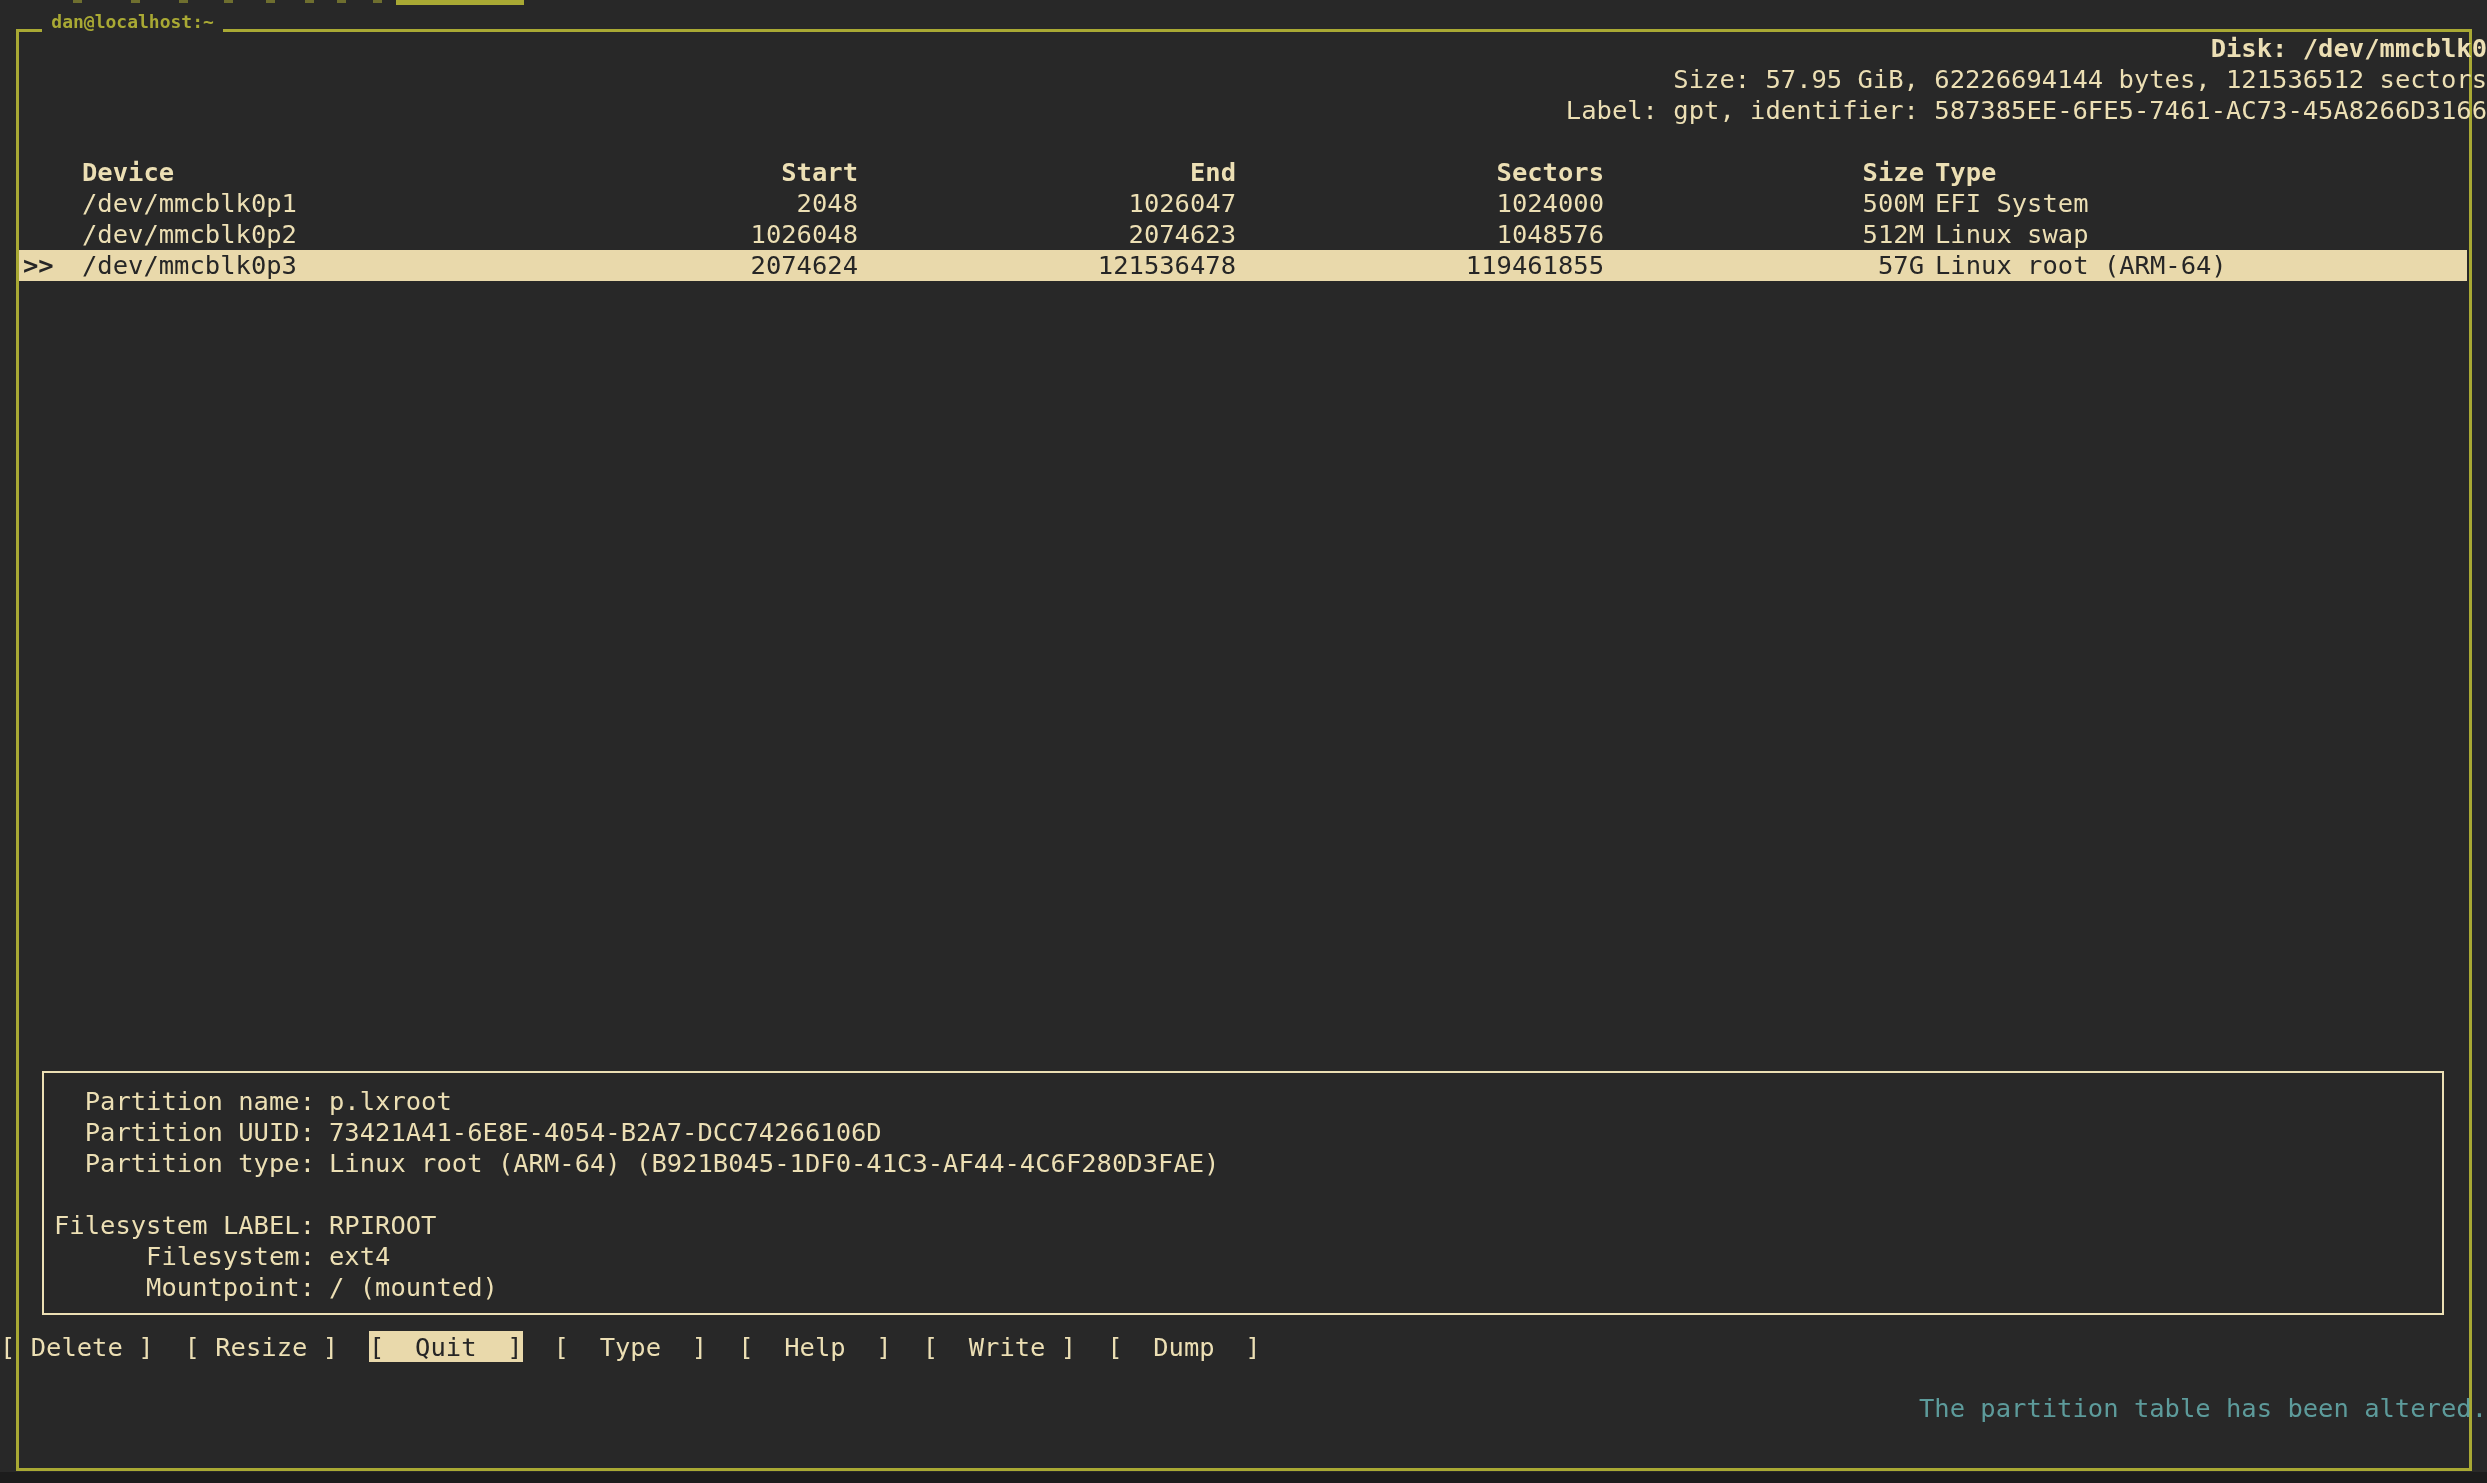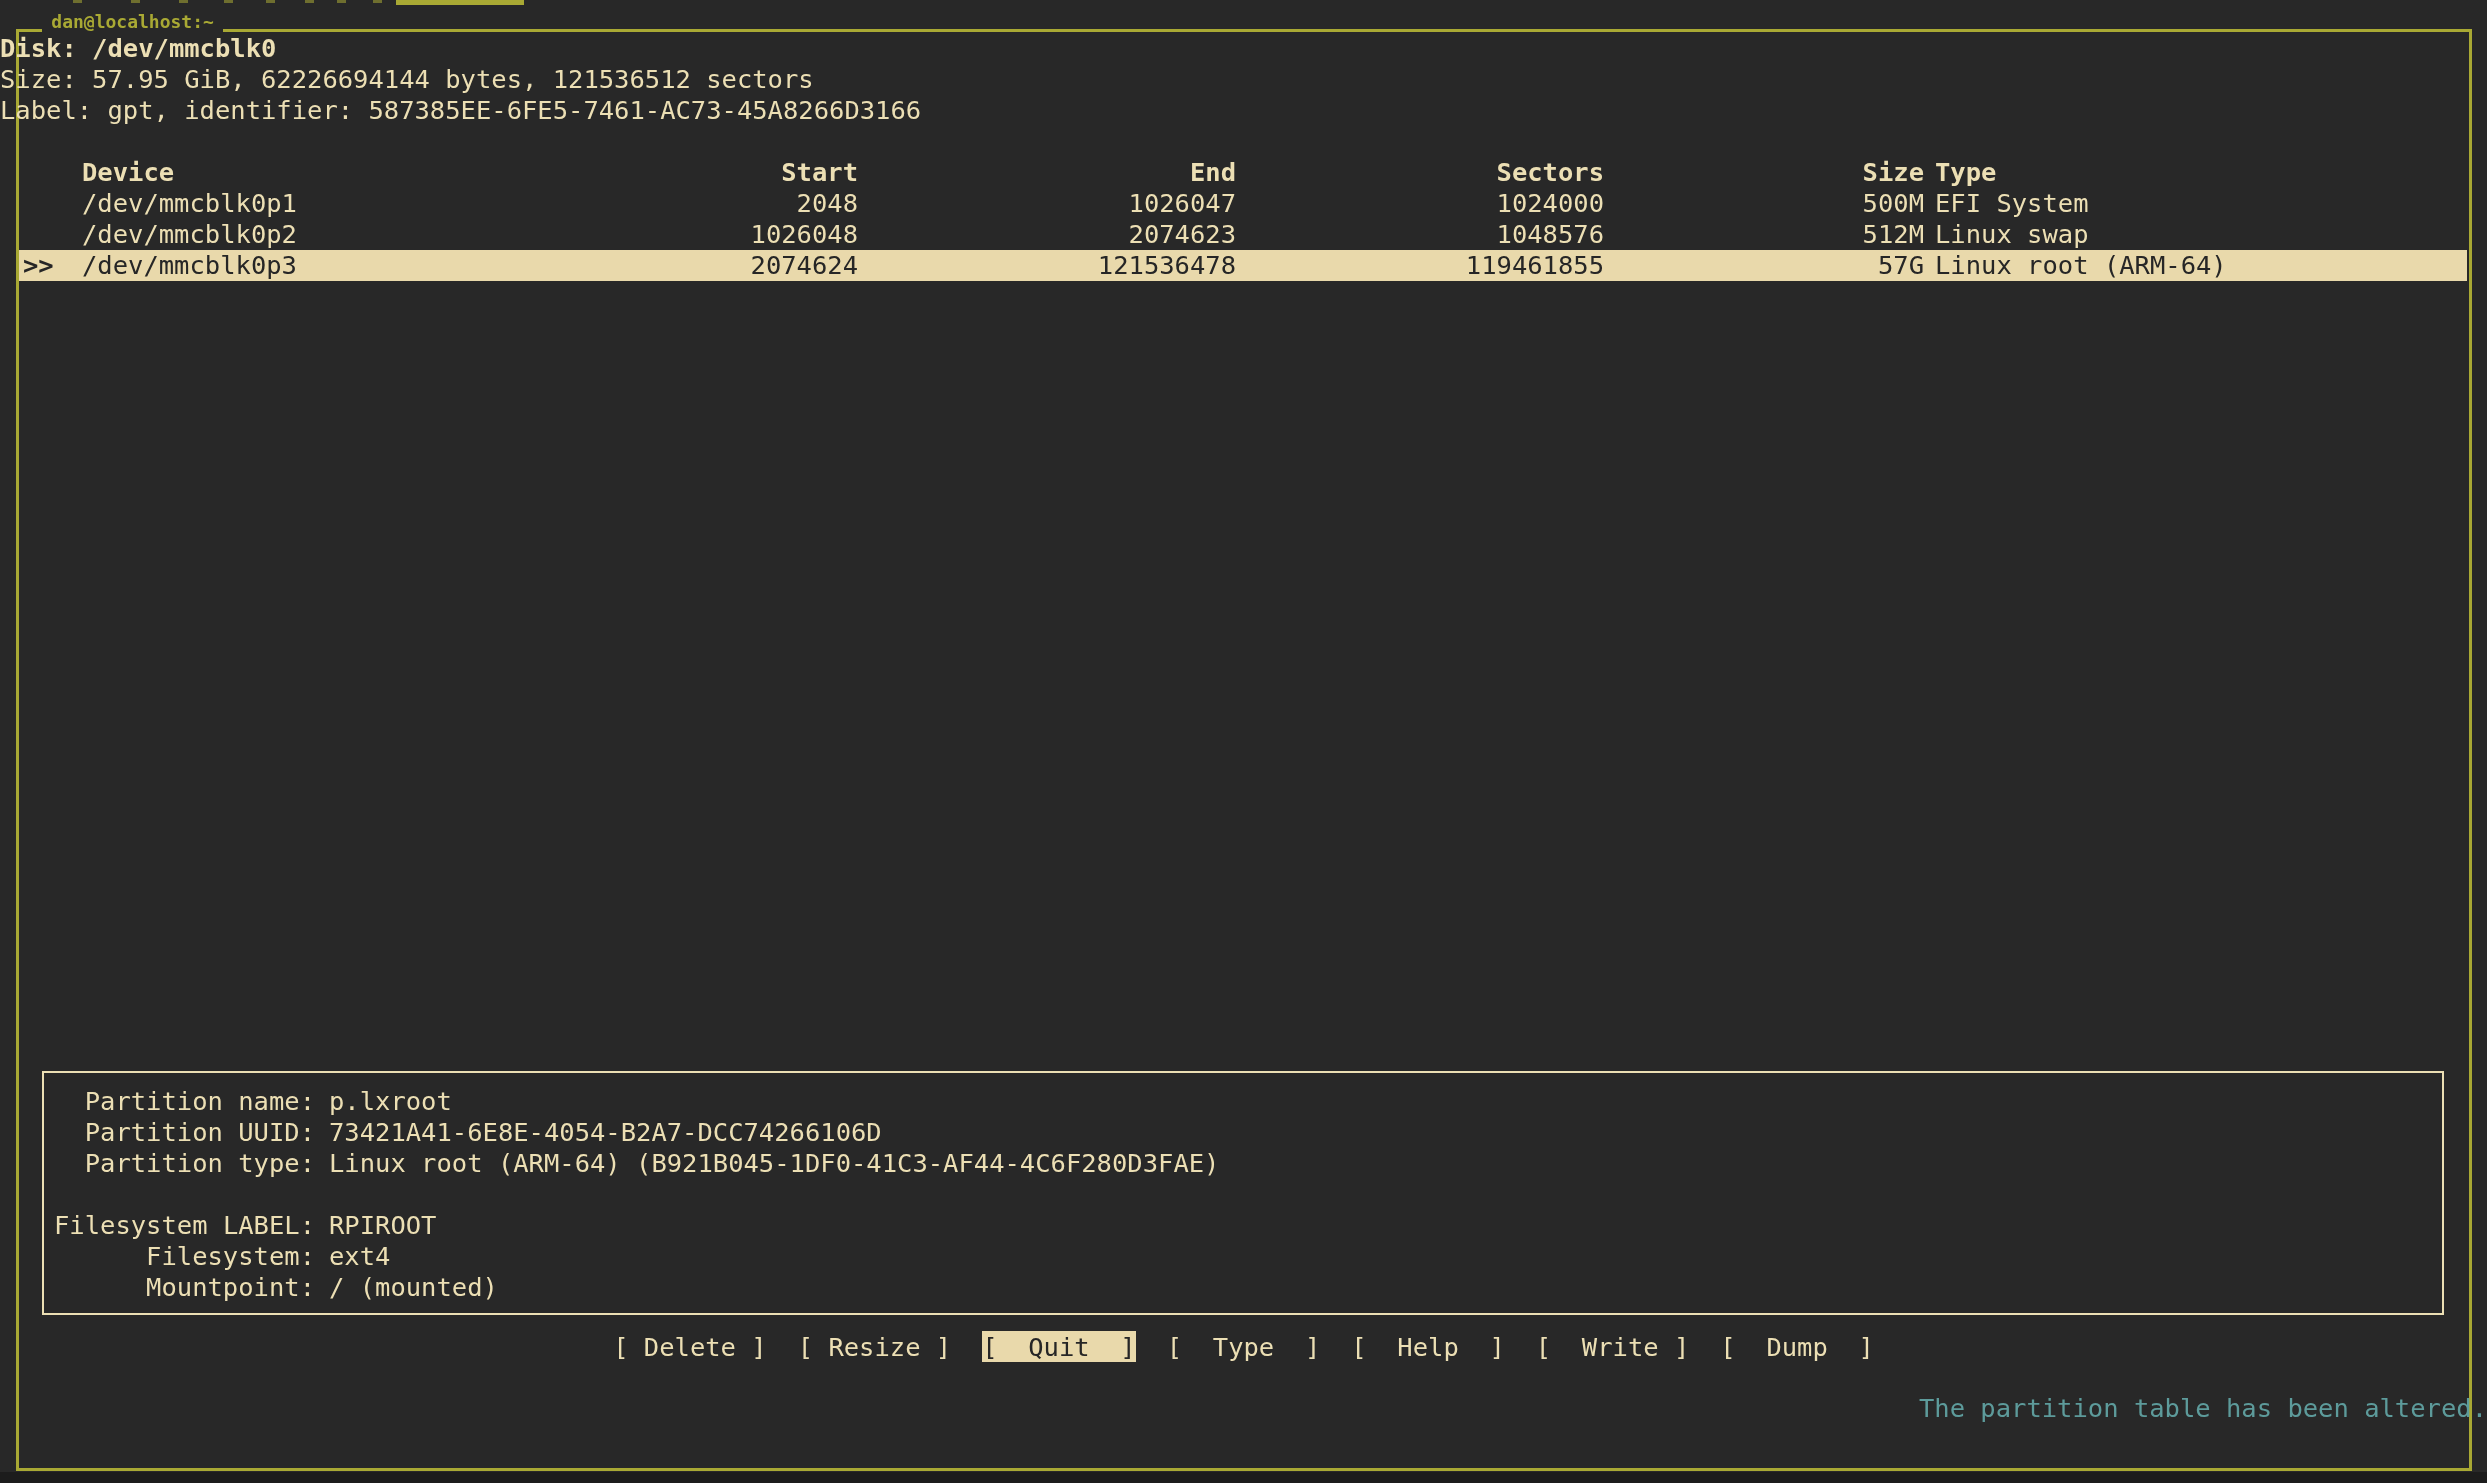--- a/index.html
+++ b/index.html
@@ -28,21 +28,21 @@
     position:absolute;left:15.5px;top:29px;width:2456px;height:1442px;
     border:3.1px solid var(--olive);
   }
   .pane-title{
     position:absolute;left:42px;top:4.6px;height:34px;line-height:34px;
     padding:0 9.3px;background:var(--bg);
     color:var(--olive);font-weight:bold;font-size:18px;
   }
   
   .tline{position:absolute;left:0;right:0;height:31px;line-height:31px;white-space:pre;}
-  .center{text-align:left;}
+  .center{text-align:right;padding-left:16px;}
   .bold{font-weight:bold;}
   
   .trow{position:absolute;left:0;right:0;height:31px;line-height:31px;}
   .trow span{position:absolute;white-space:pre;}
   .c-device{left:82px;}
   .c-start{right:1629px;}
   .c-end{right:1251px;}
   .c-sectors{right:883px;}
   .c-size{right:563px;}
   .c-type{left:1935px;}
@@ -56,21 +56,21 @@
   .details-box{
     position:absolute;left:42px;top:1071px;width:2402px;height:244px;
     border:2.3px solid var(--cream);
   }
   .field{position:absolute;left:0;right:0;height:31px;line-height:31px;}
   .f-label{position:absolute;left:0;width:271px;text-align:right;white-space:pre;}
   .f-value{position:absolute;left:285px;white-space:pre;}
   
   .menu{
     position:absolute;top:1331px;left:0;right:0;height:31px;
-    display:flex;justify-content:center;gap:31px;
+    display:flex;gap:31px;
   }
   .menu-item{
     white-space:pre;height:31px;line-height:31px;color:var(--cream);
     background:transparent;border:none;font:inherit;cursor:pointer;
   }
   .menu-item.selected{background:var(--hl);color:var(--hl-text);}
   
   .status-line{position:absolute;top:1393px;left:0;right:0;height:31px;line-height:31px;
     text-align:right;color:var(--teal);white-space:pre;}
   .bottom-gap{position:absolute;left:0;top:1472px;width:2487px;height:11.6px;background:var(--bg-outer);}

